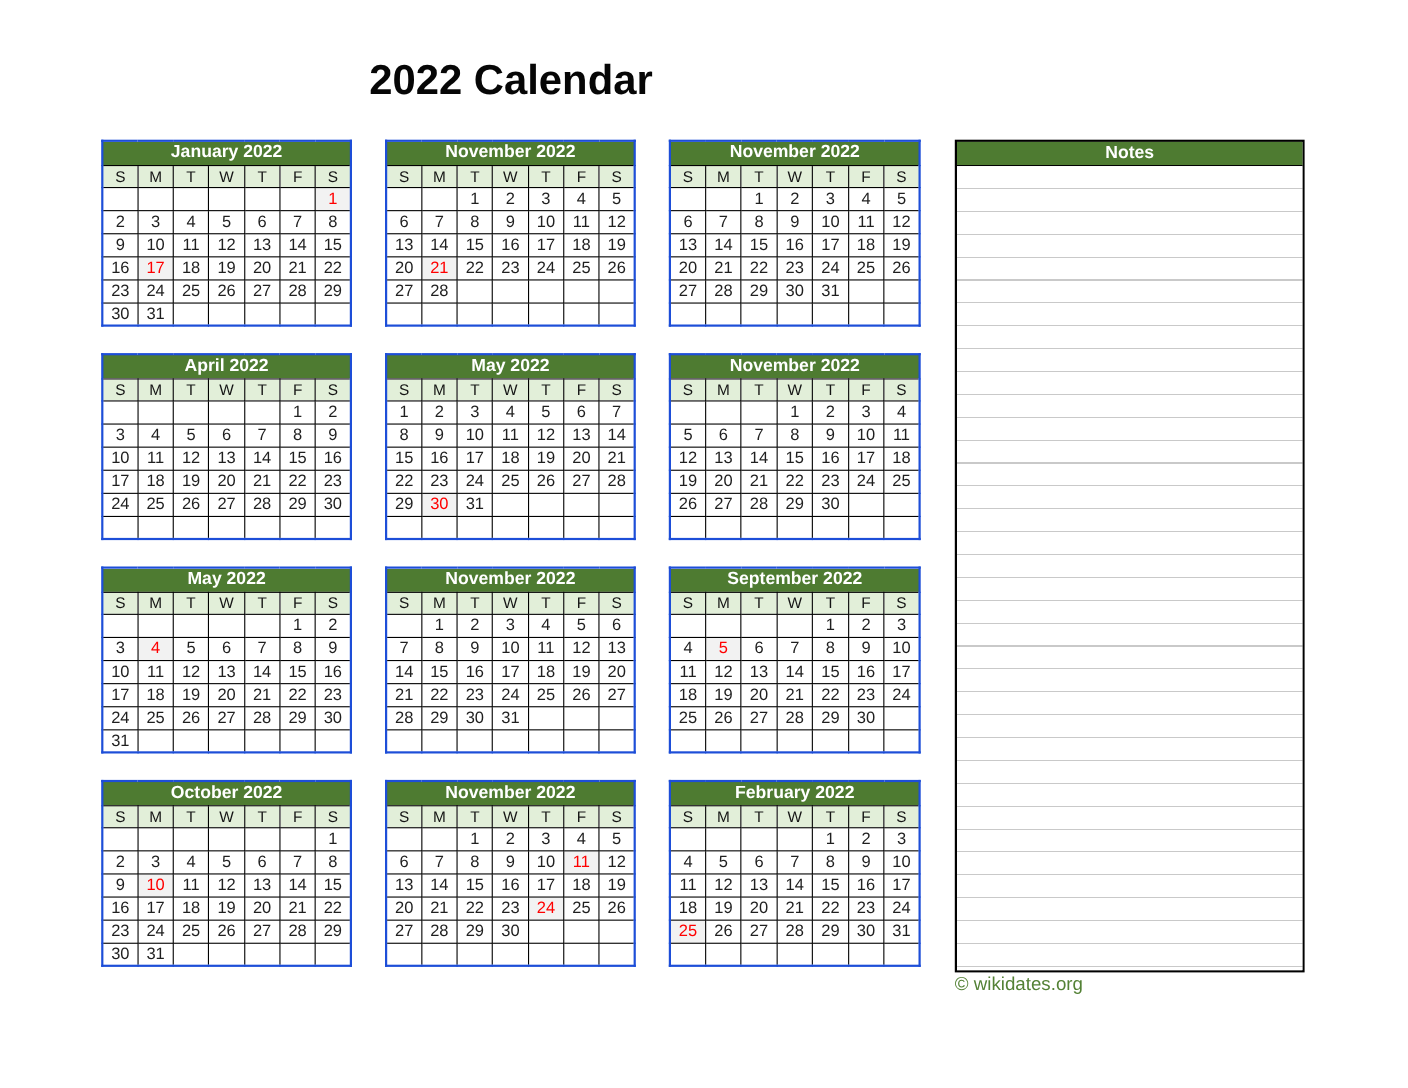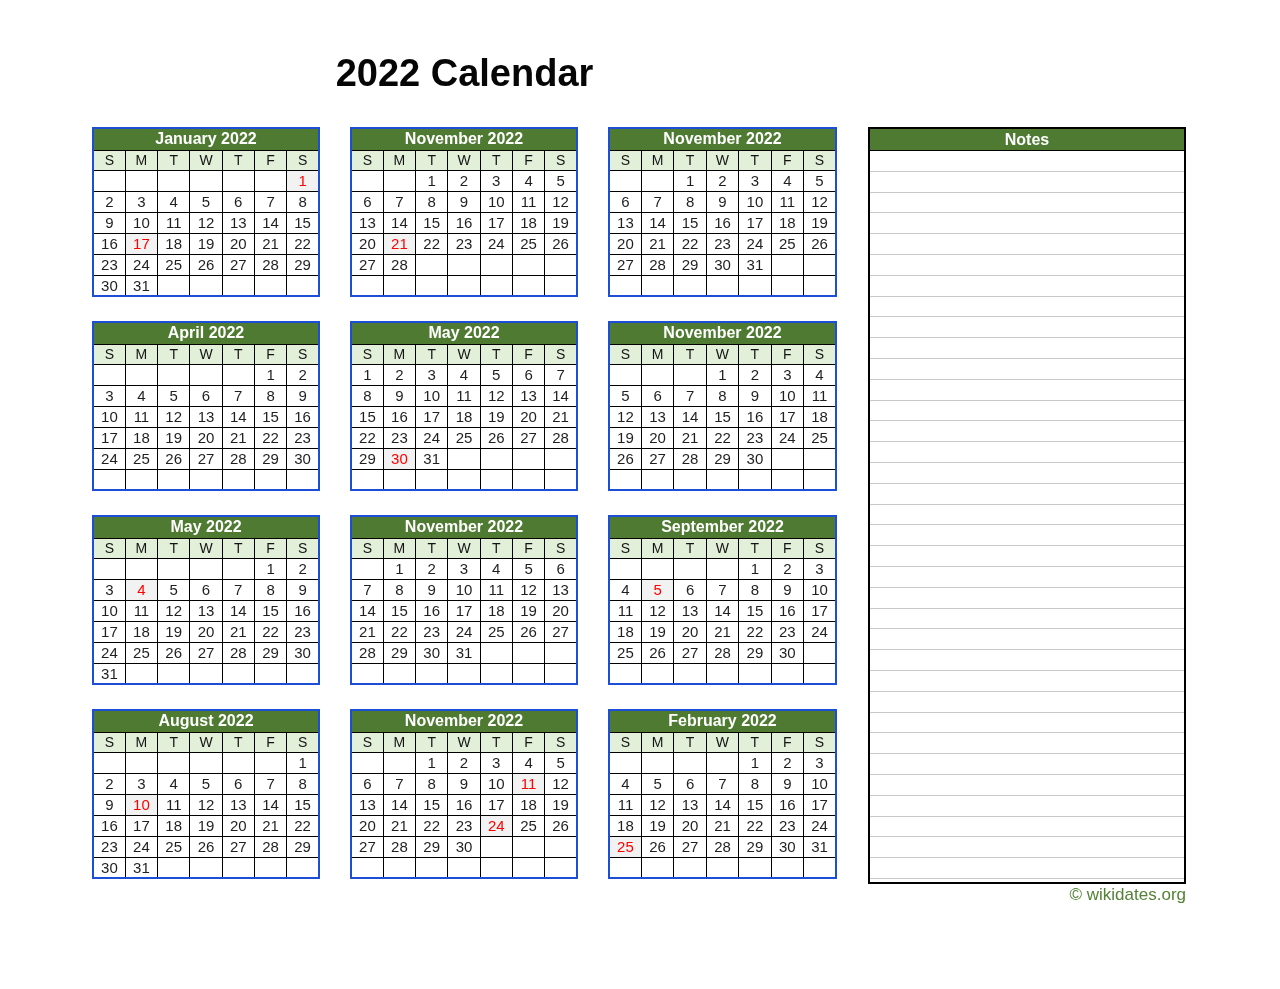--- a/index.html
+++ b/index.html
@@ -107,21 +107,21 @@
       #ffffff 19.8px,
       var(--line-gray) 19.8px,
       var(--line-gray) 20.8px
     );
   }
   .footer{
     position:absolute;
     left:868px;
     top:885px;
     width:318px;
-    text-align:right;
+    text-align:left;
     font-size:17px;
     color:var(--footer-green);
   }
 </style>
 </head>
 <body>
 
 <div class="page">
 
   <div class="title">2022 Calendar</div>
@@ -771,21 +771,21 @@
             <td class="day"></td>
             <td class="day"></td>
             <td class="day"></td>
             <td class="day"></td>
           </tr>
         </tbody>
       </table>
       <table class="month">
         <thead>
           <tr>
-            <th class="month-title" colspan="7">August 2022</th>
+            <th class="month-title" colspan="7">October 2022</th>
           </tr>
           <tr>
             <th class="weekday">S</th>
             <th class="weekday">M</th>
             <th class="weekday">T</th>
             <th class="weekday">W</th>
             <th class="weekday">T</th>
             <th class="weekday">F</th>
             <th class="weekday">S</th>
           </tr>

